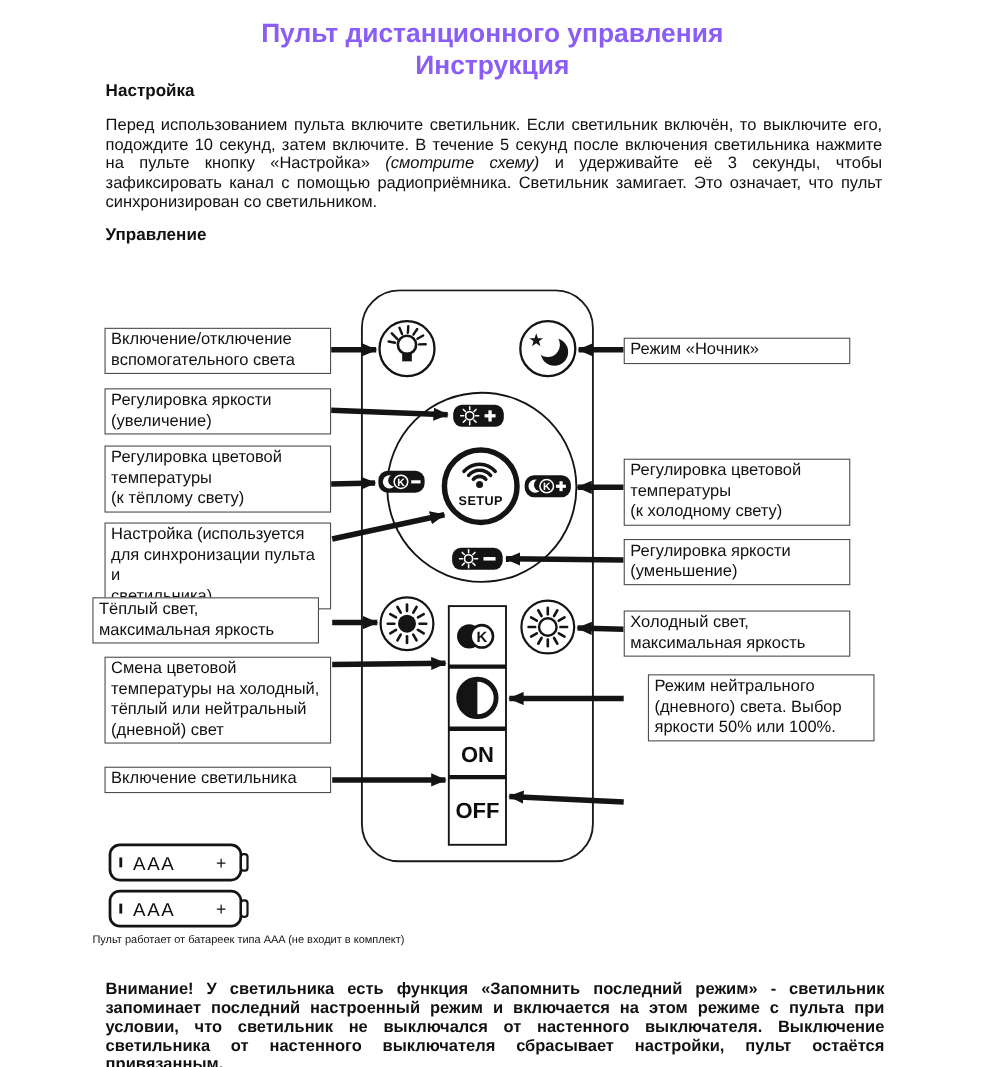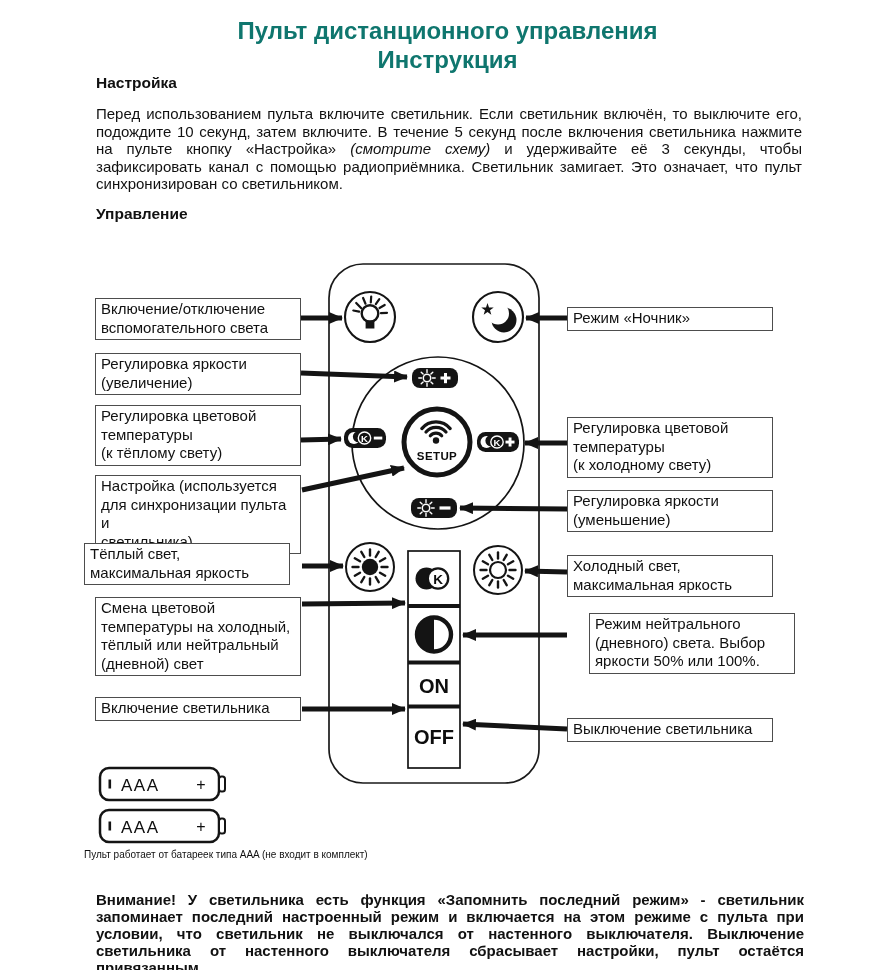--- a/index.html
+++ b/index.html
@@ -1,18 +1,18 @@
 <!DOCTYPE html>
 <html lang="ru"><head>
 <meta charset="utf-8">
 <style>
   html,body{margin:0;padding:0;background:#fff;}
   body{width:895px;height:970px;font-family:"Liberation Sans",sans-serif;color:#111;}
   .page{position:relative;width:895px;height:970px;overflow:hidden;background:#fff;}
-  .title{padding-top:16px;text-align:center;font-weight:bold;font-size:24px;line-height:29px;color:#0f766e;}
+  .title{padding-top:16px;text-align:center;font-weight:bold;font-size:24px;line-height:29px;color:#8b5cf6;}
   .content{margin-left:96px;width:706px;}
   .sec-heading{font-size:15.5px;font-weight:bold;margin:0;padding:0;}
   .h-setup{}
   .h-control{margin-top:12px;}
   .body-p{margin:13px 0 0 0;font-size:15px;line-height:17.6px;text-align:justify;}
   .body-p i{font-style:italic;}
   .diagram{position:absolute;left:0;top:263px;width:895px;height:604px;}
   .diagram svg{position:absolute;left:0;top:0;}
   .lbl{position:absolute;box-sizing:border-box;width:206px;border:1px solid #4d4d4d;
        background:#fff;font-size:15px;line-height:18.6px;padding:1px 5px 2px 5px;white-space:pre-line;}
@@ -249,20 +249,19 @@
     <div class="lbl" style="left:567px;top:154px;">Регулировка цветовой
 температуры
 (к холодному свету)</div>
     <div class="lbl" style="left:567px;top:227px;">Регулировка яркости
 (уменьшение)</div>
     <div class="lbl" style="left:567px;top:292px;">Холодный свет,
 максимальная яркость</div>
     <div class="lbl" style="left:589px;top:350px;">Режим нейтрального
 (дневного) света. Выбор
 яркости 50% или 100%.</div>
-    <div class="lbl" style="left:567px;top:455px;">Выключение светильника</div>
 
     <div class="caption">Пульт работает от батареек типа AAA (не входит в комплект)</div>
   </div>
 
   <p class="warning">Внимание! У светильника есть функция «Запомнить последний режим» - светильник запоминает последний настроенный режим и включается на этом режиме с пульта при условии, что светильник не выключался от настенного выключателя. Выключение светильника от настенного выключателя сбрасывает настройки, пульт остаётся привязанным.</p>
 
 </div>
 
 </body></html>

